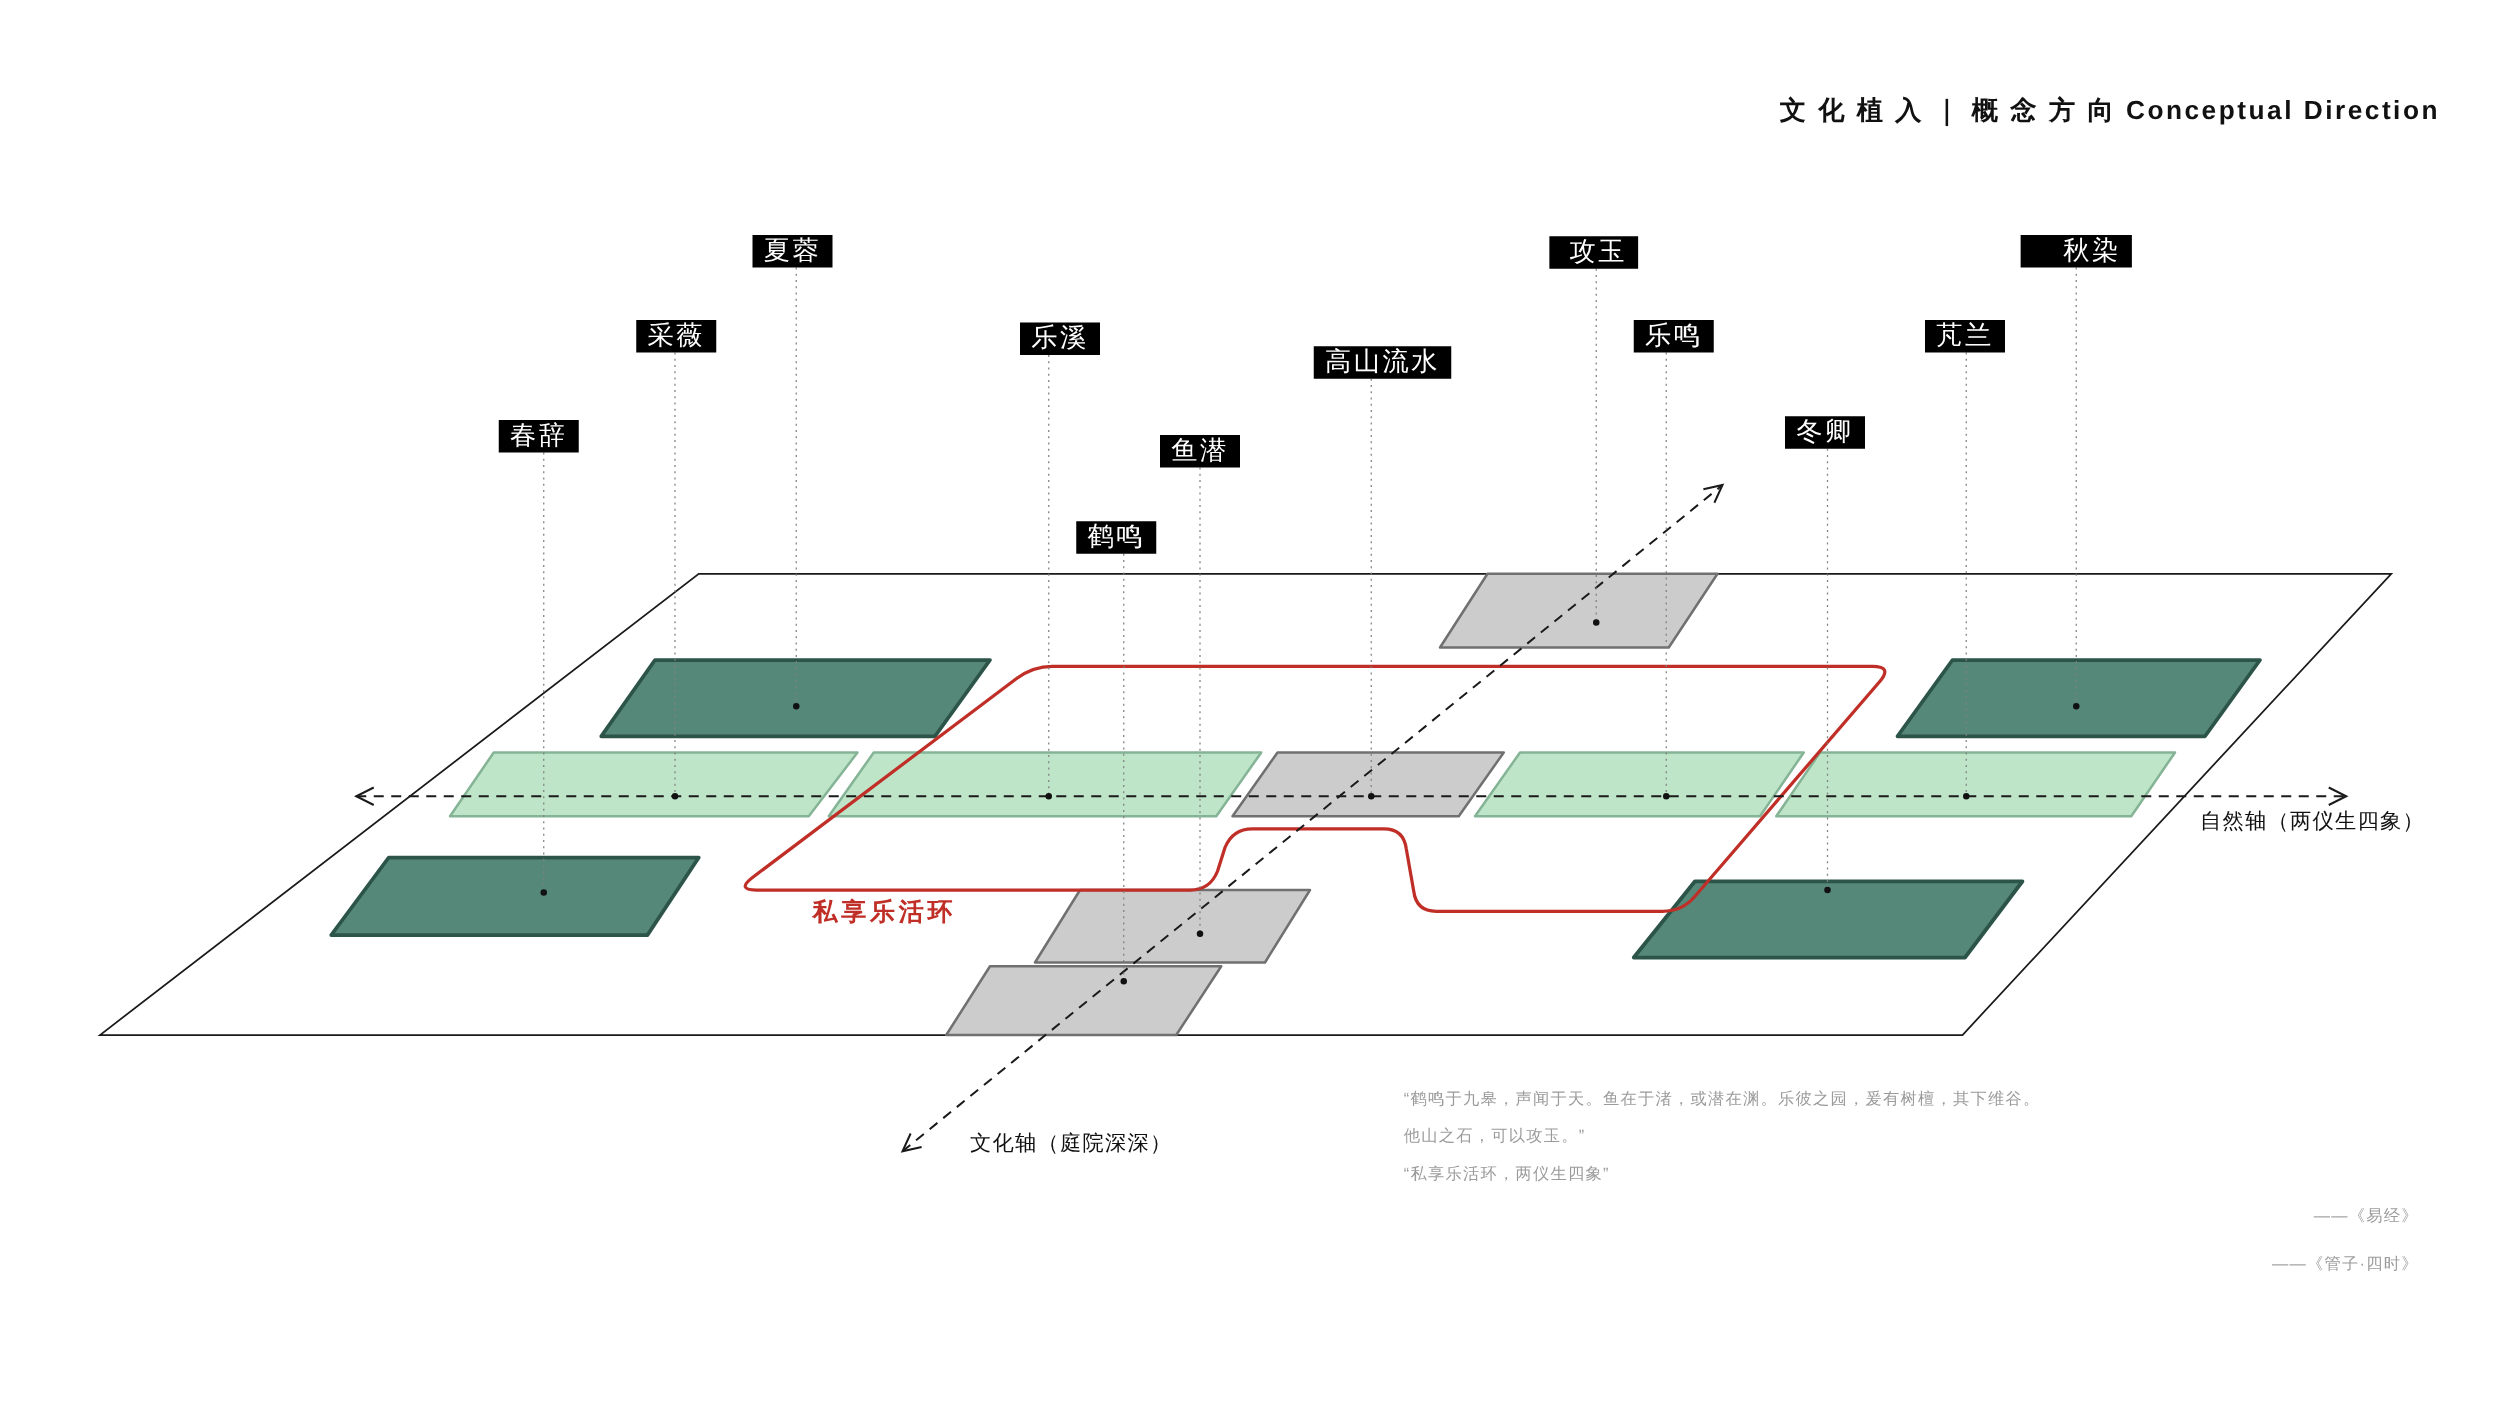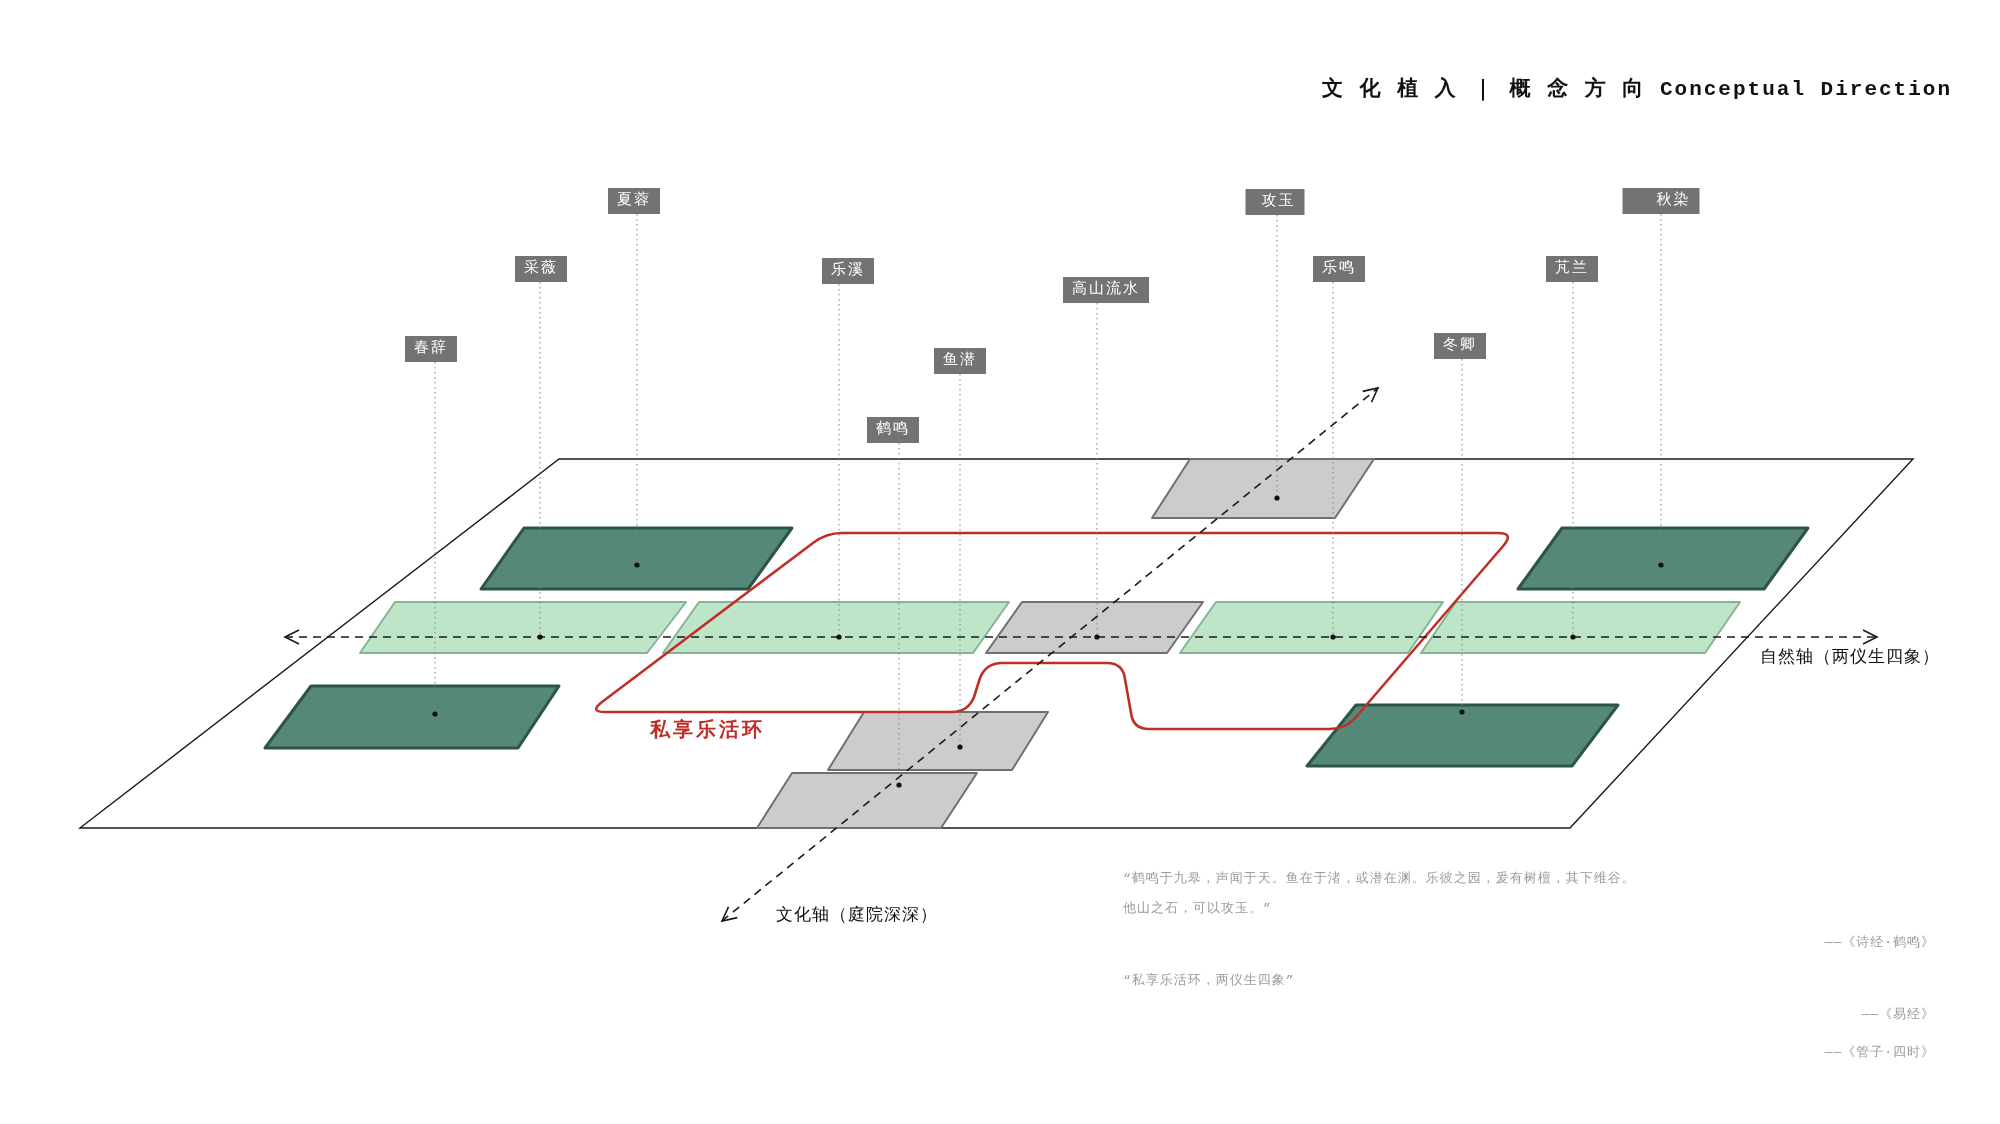--- a/index.html
+++ b/index.html
@@ -1,22 +1,22 @@
 <!DOCTYPE html>
 <html style="--dark-green: #568879; --dark-green-border: #2c5449; --light-green: #bfe5c9; --light-green-border: #84b495; --gray: #cccccc; --gray-border: #707070; --red: #c02f27; --line: #1a1a1a; --text-gray: #9b9b9b;"><head>
 <meta charset="utf-8">
 <style>
   html,body{margin:0;padding:0;background:#ffffff;}
   .canvas{
     position:relative;width:2000px;height:1124px;background:#ffffff;overflow:hidden;
-    font-family:Liberation Mono, monospace;color:#111;
+    font-family:Liberation Sans, sans-serif;color:#111;
   }
   svg.layer{position:absolute;left:0;top:0;width:2000px;height:1124px;}
   .tag{
-    position:absolute;background:#737373;color:#ffffff;font-size:15px;letter-spacing:2px;
+    position:absolute;background:#000000;color:#ffffff;font-size:21px;letter-spacing:2px;
     padding:4px 9px;transform:translateX(-50%);white-space:nowrap;line-height:18px;
   }
   .title{
     position:absolute;right:48px;top:74px;font-size:21px;font-weight:bold;
     letter-spacing:2px;color:#111;white-space:nowrap;
   }
   .axis-label{position:absolute;font-size:17px;letter-spacing:1px;color:#111;white-space:nowrap;}
   .axis-label.natural{left:1760px;top:645px;}
   .axis-label.culture{left:776px;top:903px;}
   .ring-label{
@@ -123,19 +123,18 @@
   <div class="tag" style="left:1661px;top:188px;padding-left:34px;">秋染</div>
 
   <div class="axis-label natural">自然轴（两仪生四象）</div>
   <div class="axis-label culture">文化轴（庭院深深）</div>
 
   <div class="ring-label">私享乐活环</div>
 
   <div class="quotes">
     <div class="q-line">“鹤鸣于九皋，声闻于天。鱼在于渚，或潜在渊。乐彼之园，爰有树檀，其下维谷。</div>
     <div class="q-line">他山之石，可以攻玉。”</div>
-    <div class="q-src">——《诗经·鹤鸣》</div>
     <div class="q-line">“私享乐活环，两仪生四象”</div>
     <div class="q-src">——《易经》</div>
     <div class="q-src">——《管子·四时》</div>
   </div>
 
 </div>
 
 </body></html>

